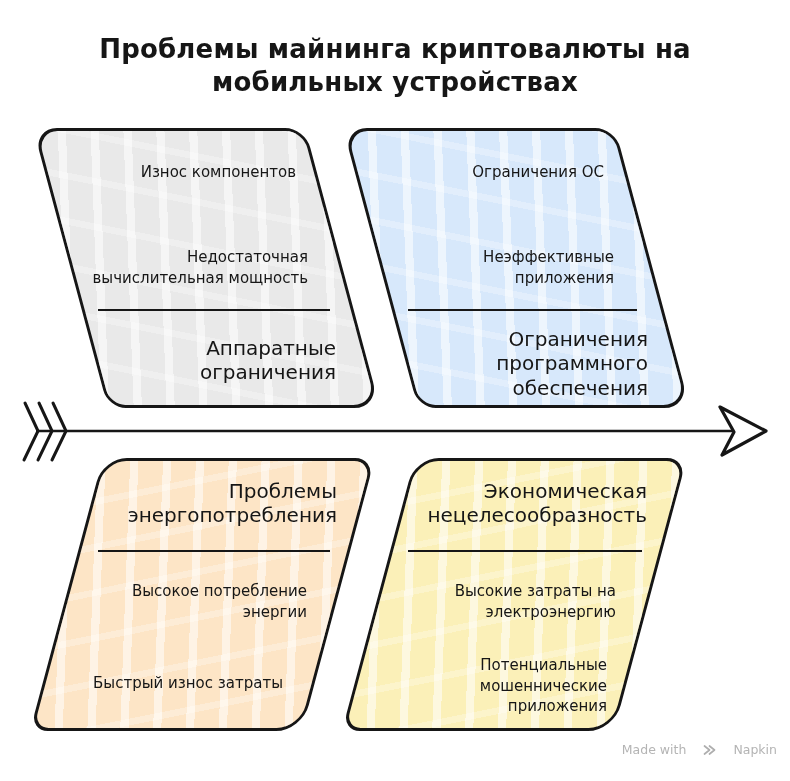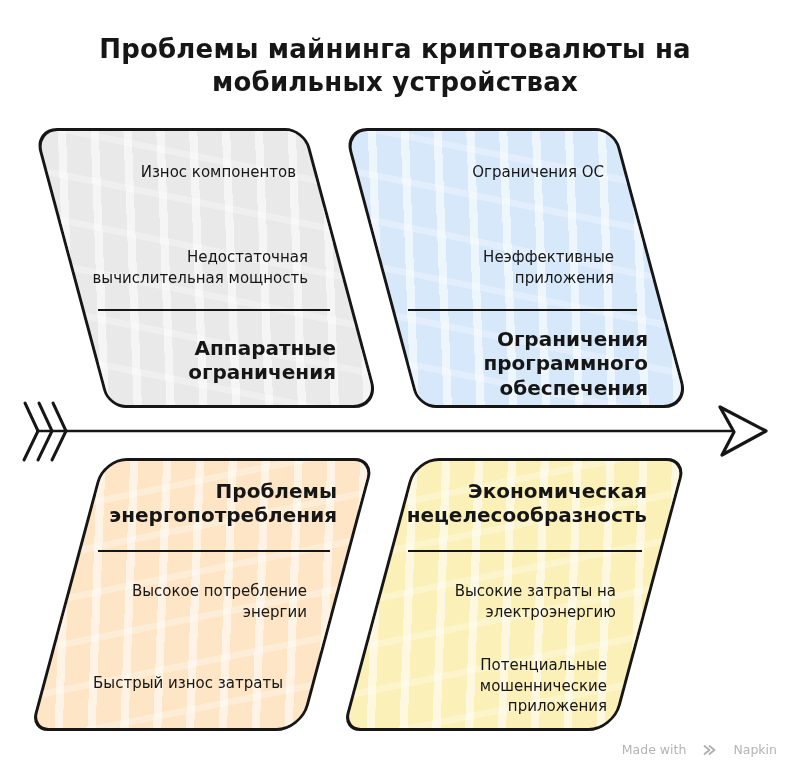--- a/index.html
+++ b/index.html
@@ -20,21 +20,21 @@
   .skew-down::after{background:
         repeating-linear-gradient(77deg, rgba(255,255,255,0) 0 24px, rgba(255,255,255,.55) 24px 32px),
         repeating-linear-gradient(168deg, rgba(255,255,255,0) 0 40px, rgba(255,255,255,.28) 40px 47px);}
 
   #shape-tl{left:33px;top:128px;width:272px;height:280px;}
   #shape-tr{left:343px;top:128px;width:272px;height:280px;}
   #shape-bl{left:103px;top:458px;width:272px;height:273px;}
   #shape-br{left:415px;top:458px;width:272px;height:273px;}
 
   .txt{position:absolute;text-align:right;font-size:15px;line-height:1.38;white-space:pre-line;}
-  .heading{position:absolute;text-align:right;font-weight:700;font-size:20px;line-height:1.22;white-space:pre-line;}
+  .heading{position:absolute;text-align:right;font-weight:400;font-size:20px;line-height:1.22;white-space:pre-line;}
   .divider{position:absolute;height:0;border-top:2.5px solid #161616;}
 
   #tl-item1{left:36px;top:162px;width:260px;}
   #tl-item2{left:36px;top:247px;width:272px;}
   #tl-divider{left:98px;top:309px;width:232px;}
   #tl-heading{left:46px;top:336px;width:290px;}
 
   #tr-item1{left:346px;top:162px;width:258px;}
   #tr-item2{left:346px;top:239px;width:268px;margin-top:8px;}
   #tr-divider{left:408px;top:309px;width:229px;}

